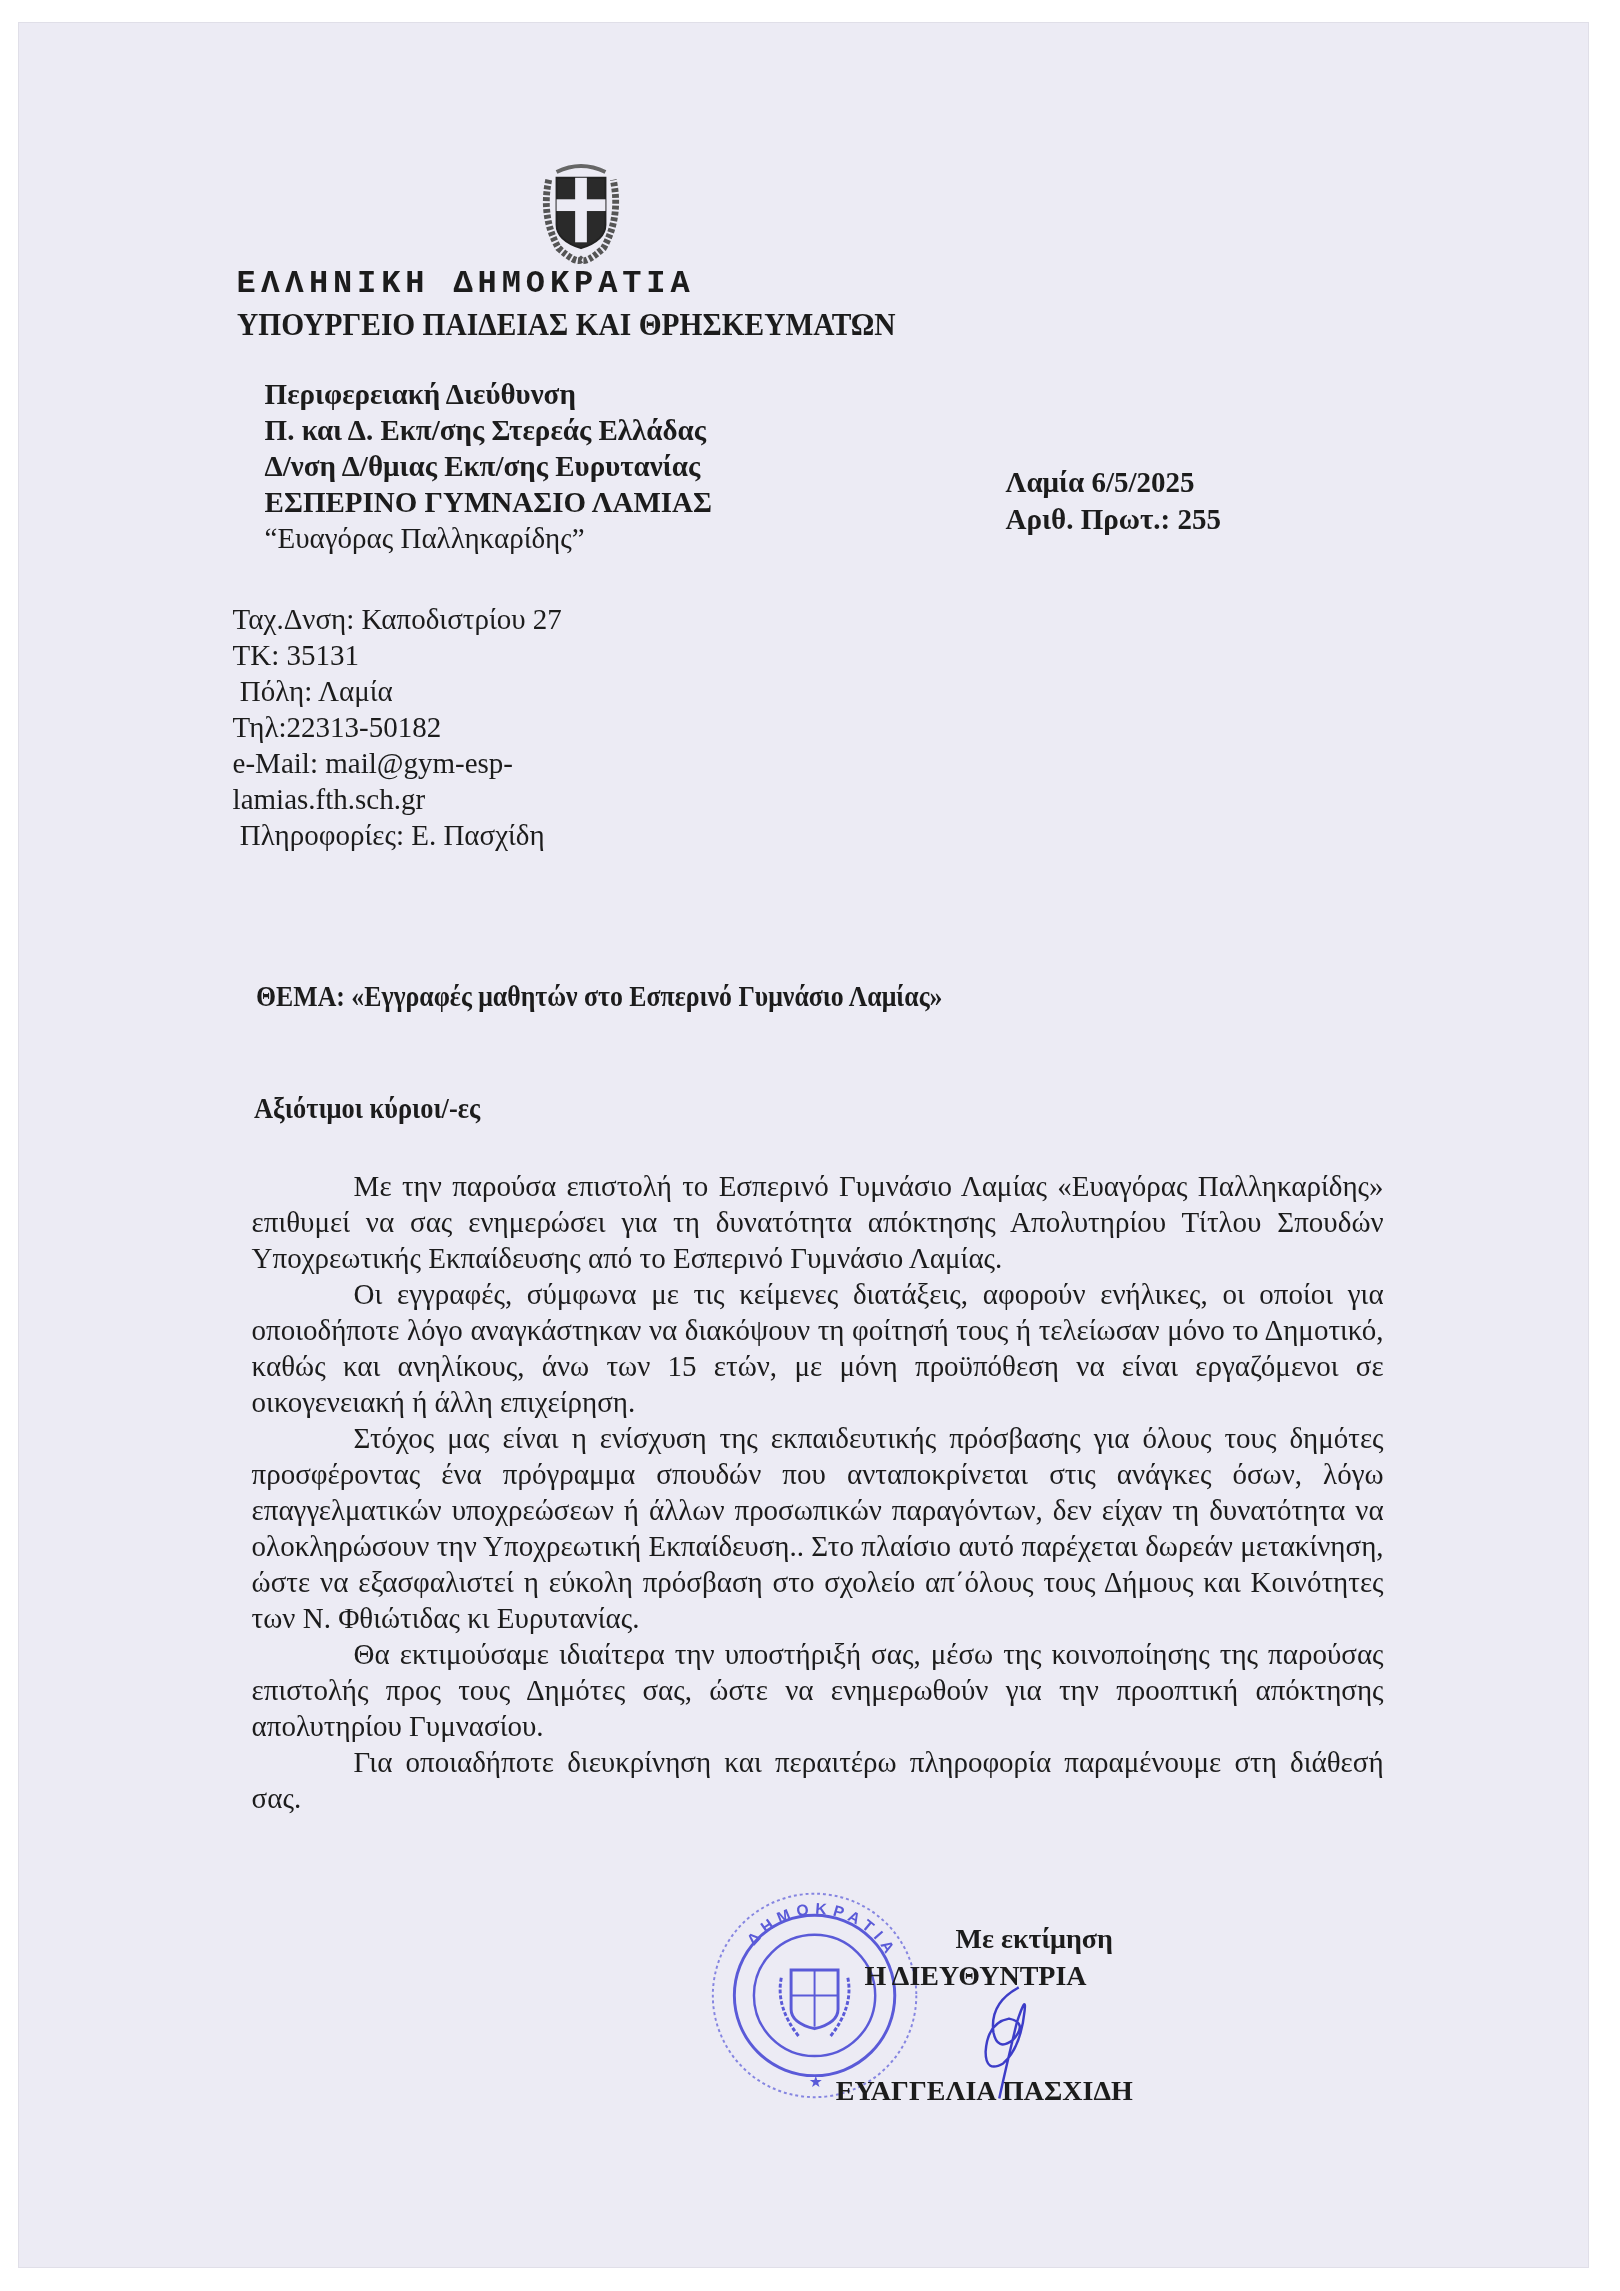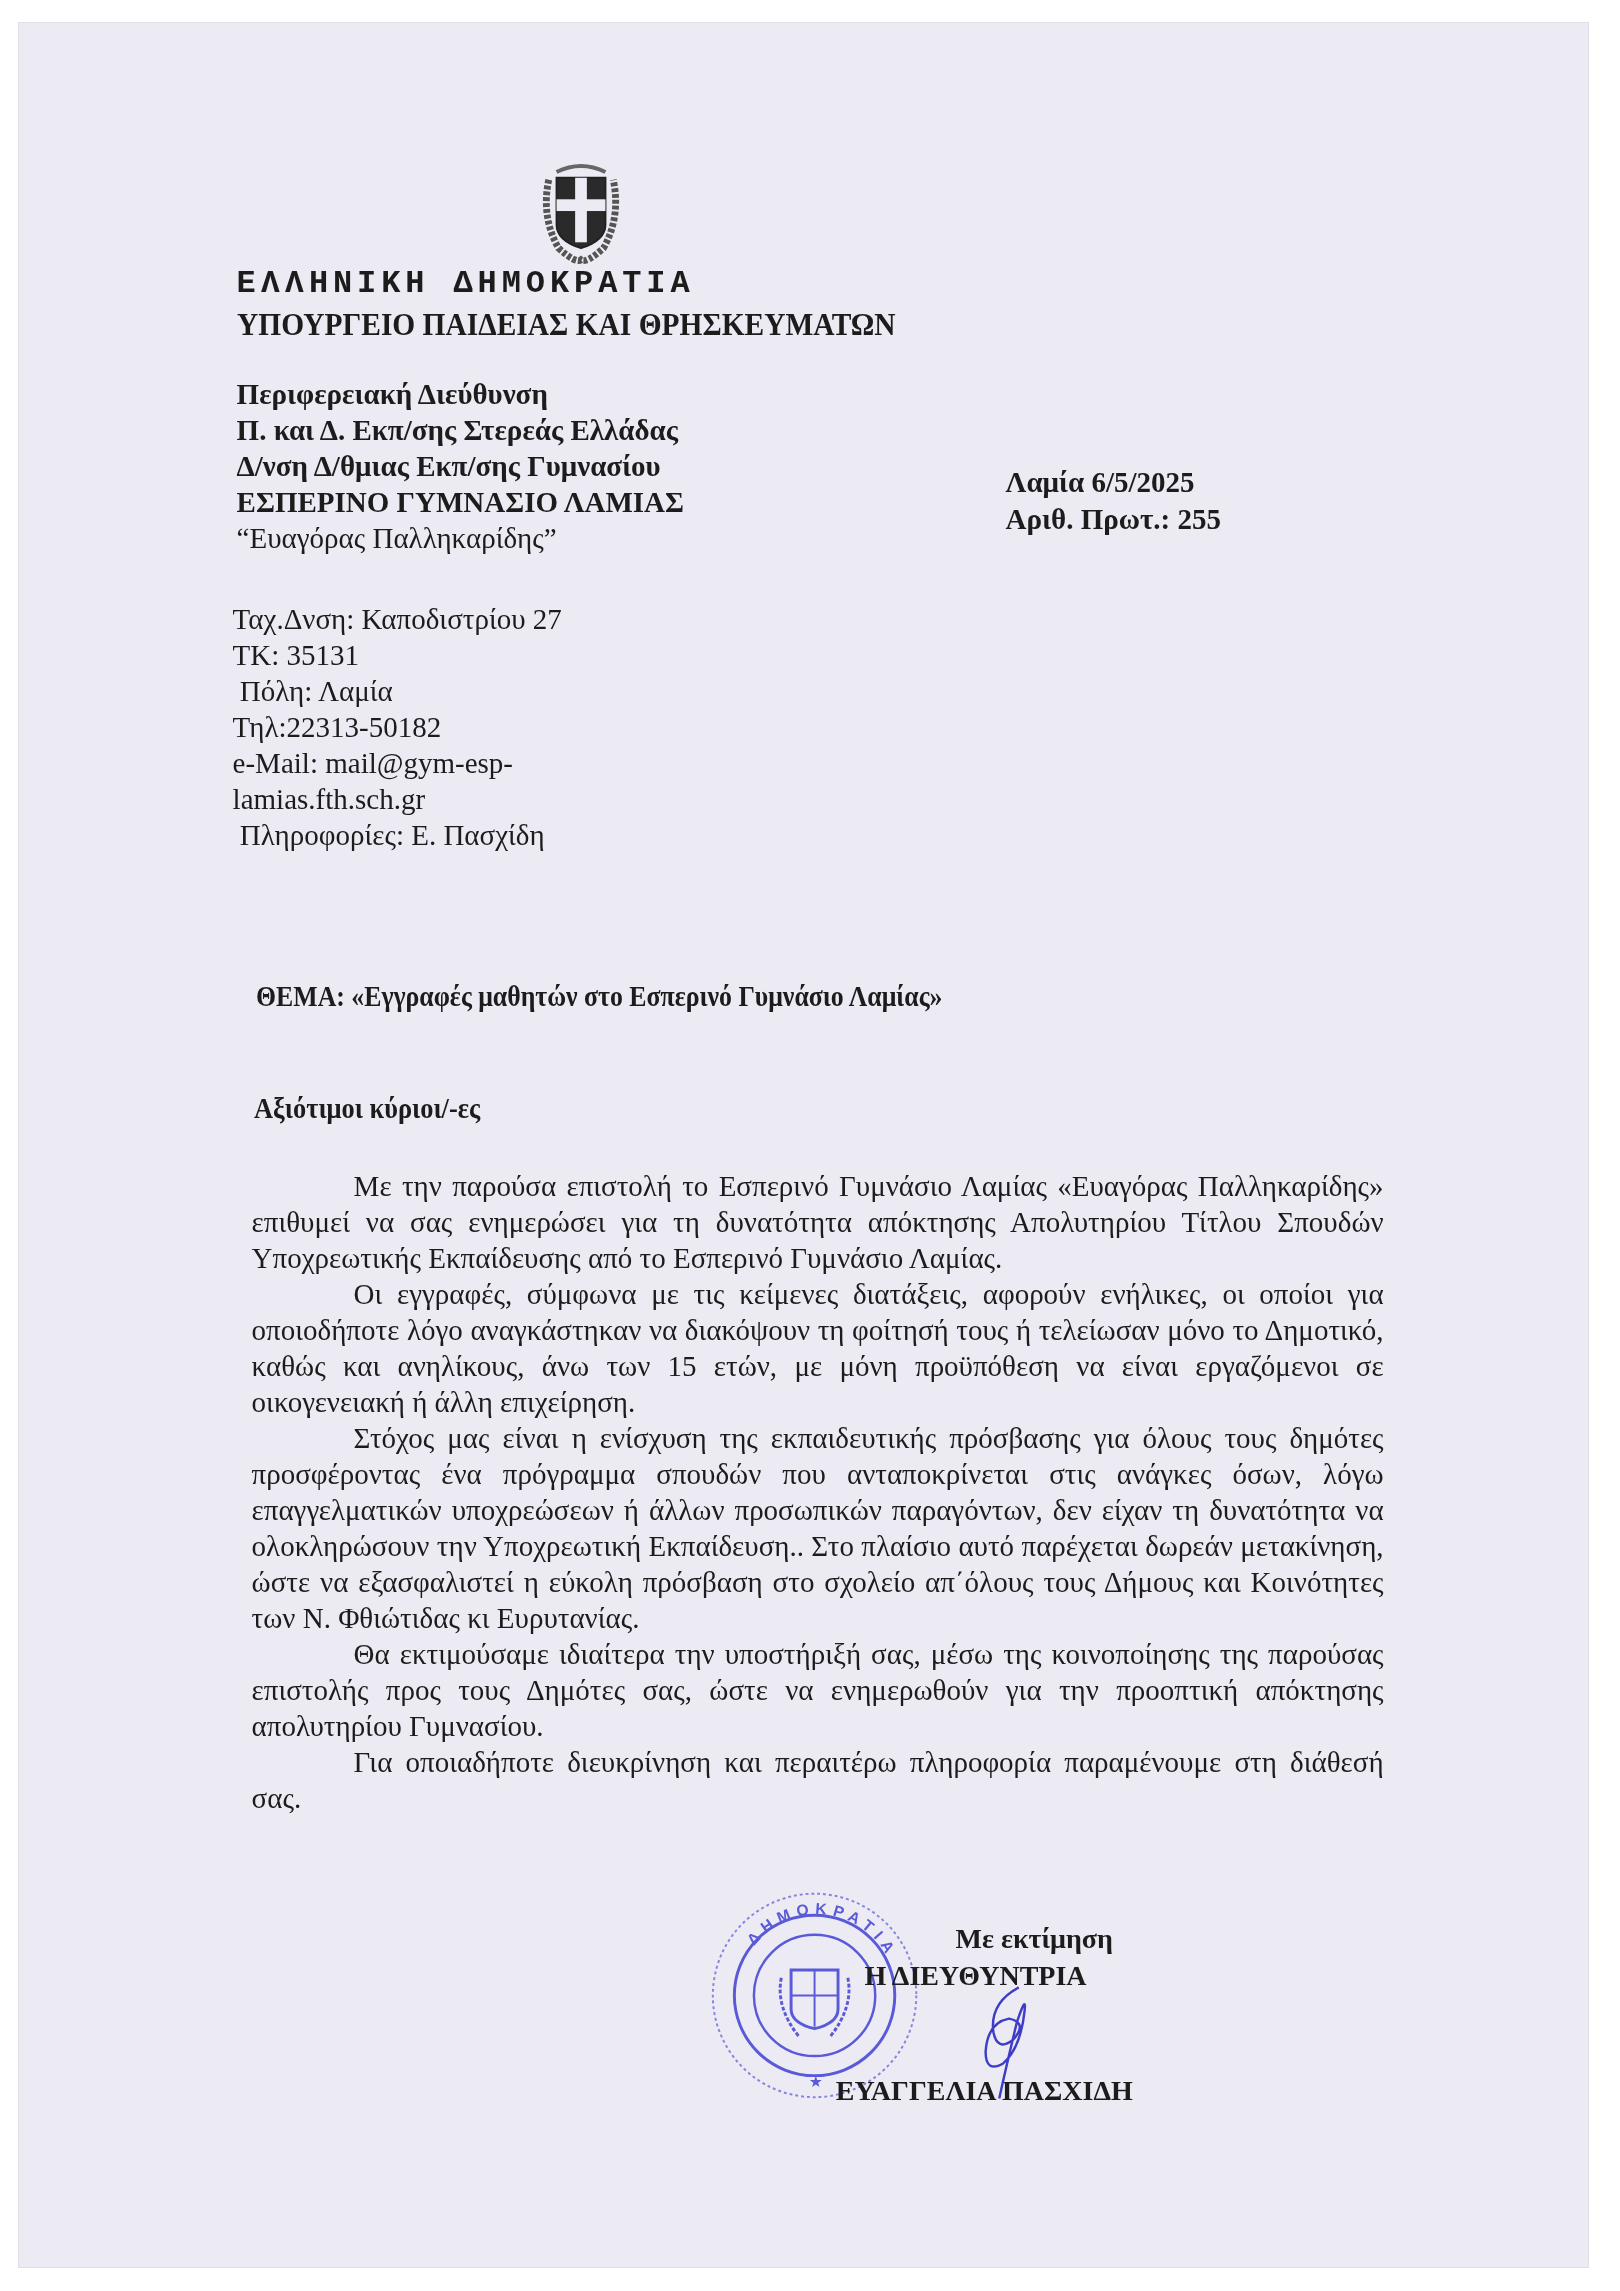--- a/index.html
+++ b/index.html
@@ -10,21 +10,21 @@
   .sheet {
     position: absolute; left: 18.6px; top: 22.5px; width: 1569px; height: 2244px;
     background: #ecebf4;
     box-shadow: 0 0 0 1px #e0dfe8;
   }
   .abs { position: absolute; }
   .emblem { left: 518px; top: 135px; width: 88px; height: 108px; }
   .hdr1 { left: 218px; top: 241px; font-size: 32px; font-weight: bold; letter-spacing: 4.9px; line-height: 39px; white-space: nowrap; font-family: Liberation Mono, monospace; }
   .hdr2 { left: 218px; top: 282px; font-size: 32px; font-weight: bold; line-height: 39px; white-space: nowrap; transform: scaleX(0.92); transform-origin: left; }
   .org { left: 218px; top: 353px; font-size: 29px; line-height: 36px; }
-  .org div { white-space: nowrap; }
+  .org div { white-space: nowrap; margin-left: 28px; }
   .org .b { font-weight: bold; }
   .org .quote { font-weight: normal; }
   .contact { left: 214px; top: 578px; font-size: 29px; line-height: 36px; }
   .contact div { white-space: nowrap; }
   .dateblk { left: 987px; top: 395px; font-size: 29px; font-weight: bold; line-height: 37px; margin-top: 46px; }
   .dateblk div { white-space: nowrap; }
   .toblk { left: 965px; top: 580px; font-size: 29px; line-height: 35px; }
   .toblk div { white-space: nowrap; }
   .toblk .lbl { font-weight: bold; }
   .subject { left: 237px; top: 956px; font-size: 30px; font-weight: bold; white-space: nowrap; transform: scaleX(0.86); transform-origin: left; }
@@ -48,21 +48,21 @@
     <rect x="20" y="42" width="50" height="12" fill="#ecebf4"></rect>
     <path d="M20 14 Q45 2 70 14" fill="none" stroke="#666" stroke-width="4"></path>
   </svg>
 
   <div class="abs hdr1">ΕΛΛΗΝΙΚΗ ΔΗΜΟΚΡΑΤΙΑ</div>
   <div class="abs hdr2">ΥΠΟΥΡΓΕΙΟ ΠΑΙΔΕΙΑΣ ΚΑΙ ΘΡΗΣΚΕΥΜΑΤΩΝ</div>
 
   <div class="abs org">
     <div class="b">Περιφερειακή Διεύθυνση</div>
     <div class="b">Π.  και  Δ. Εκπ/σης Στερεάς Ελλάδας</div>
-    <div class="b">Δ/νση Δ/θμιας Εκπ/σης  Γυμνασίου</div>
+    <div class="b">Δ/νση Δ/θμιας Εκπ/σης  Ευρυτανίας</div>
     <div class="b">ΕΣΠΕΡΙΝΟ ΓΥΜΝΑΣΙΟ ΛΑΜΙΑΣ</div>
     <div class="quote">“Ευαγόρας Παλληκαρίδης”</div>
   </div>
 
   <div class="abs contact">
     <div>Ταχ.Δνση: Καποδιστρίου 27</div>
     <div>ΤΚ: 35131</div>
     <div style="white-space:pre"> Πόλη: Λαμία</div>
     <div>Τηλ:22313-50182</div>
     <div>e-Mail: mail@gym-esp-</div>

